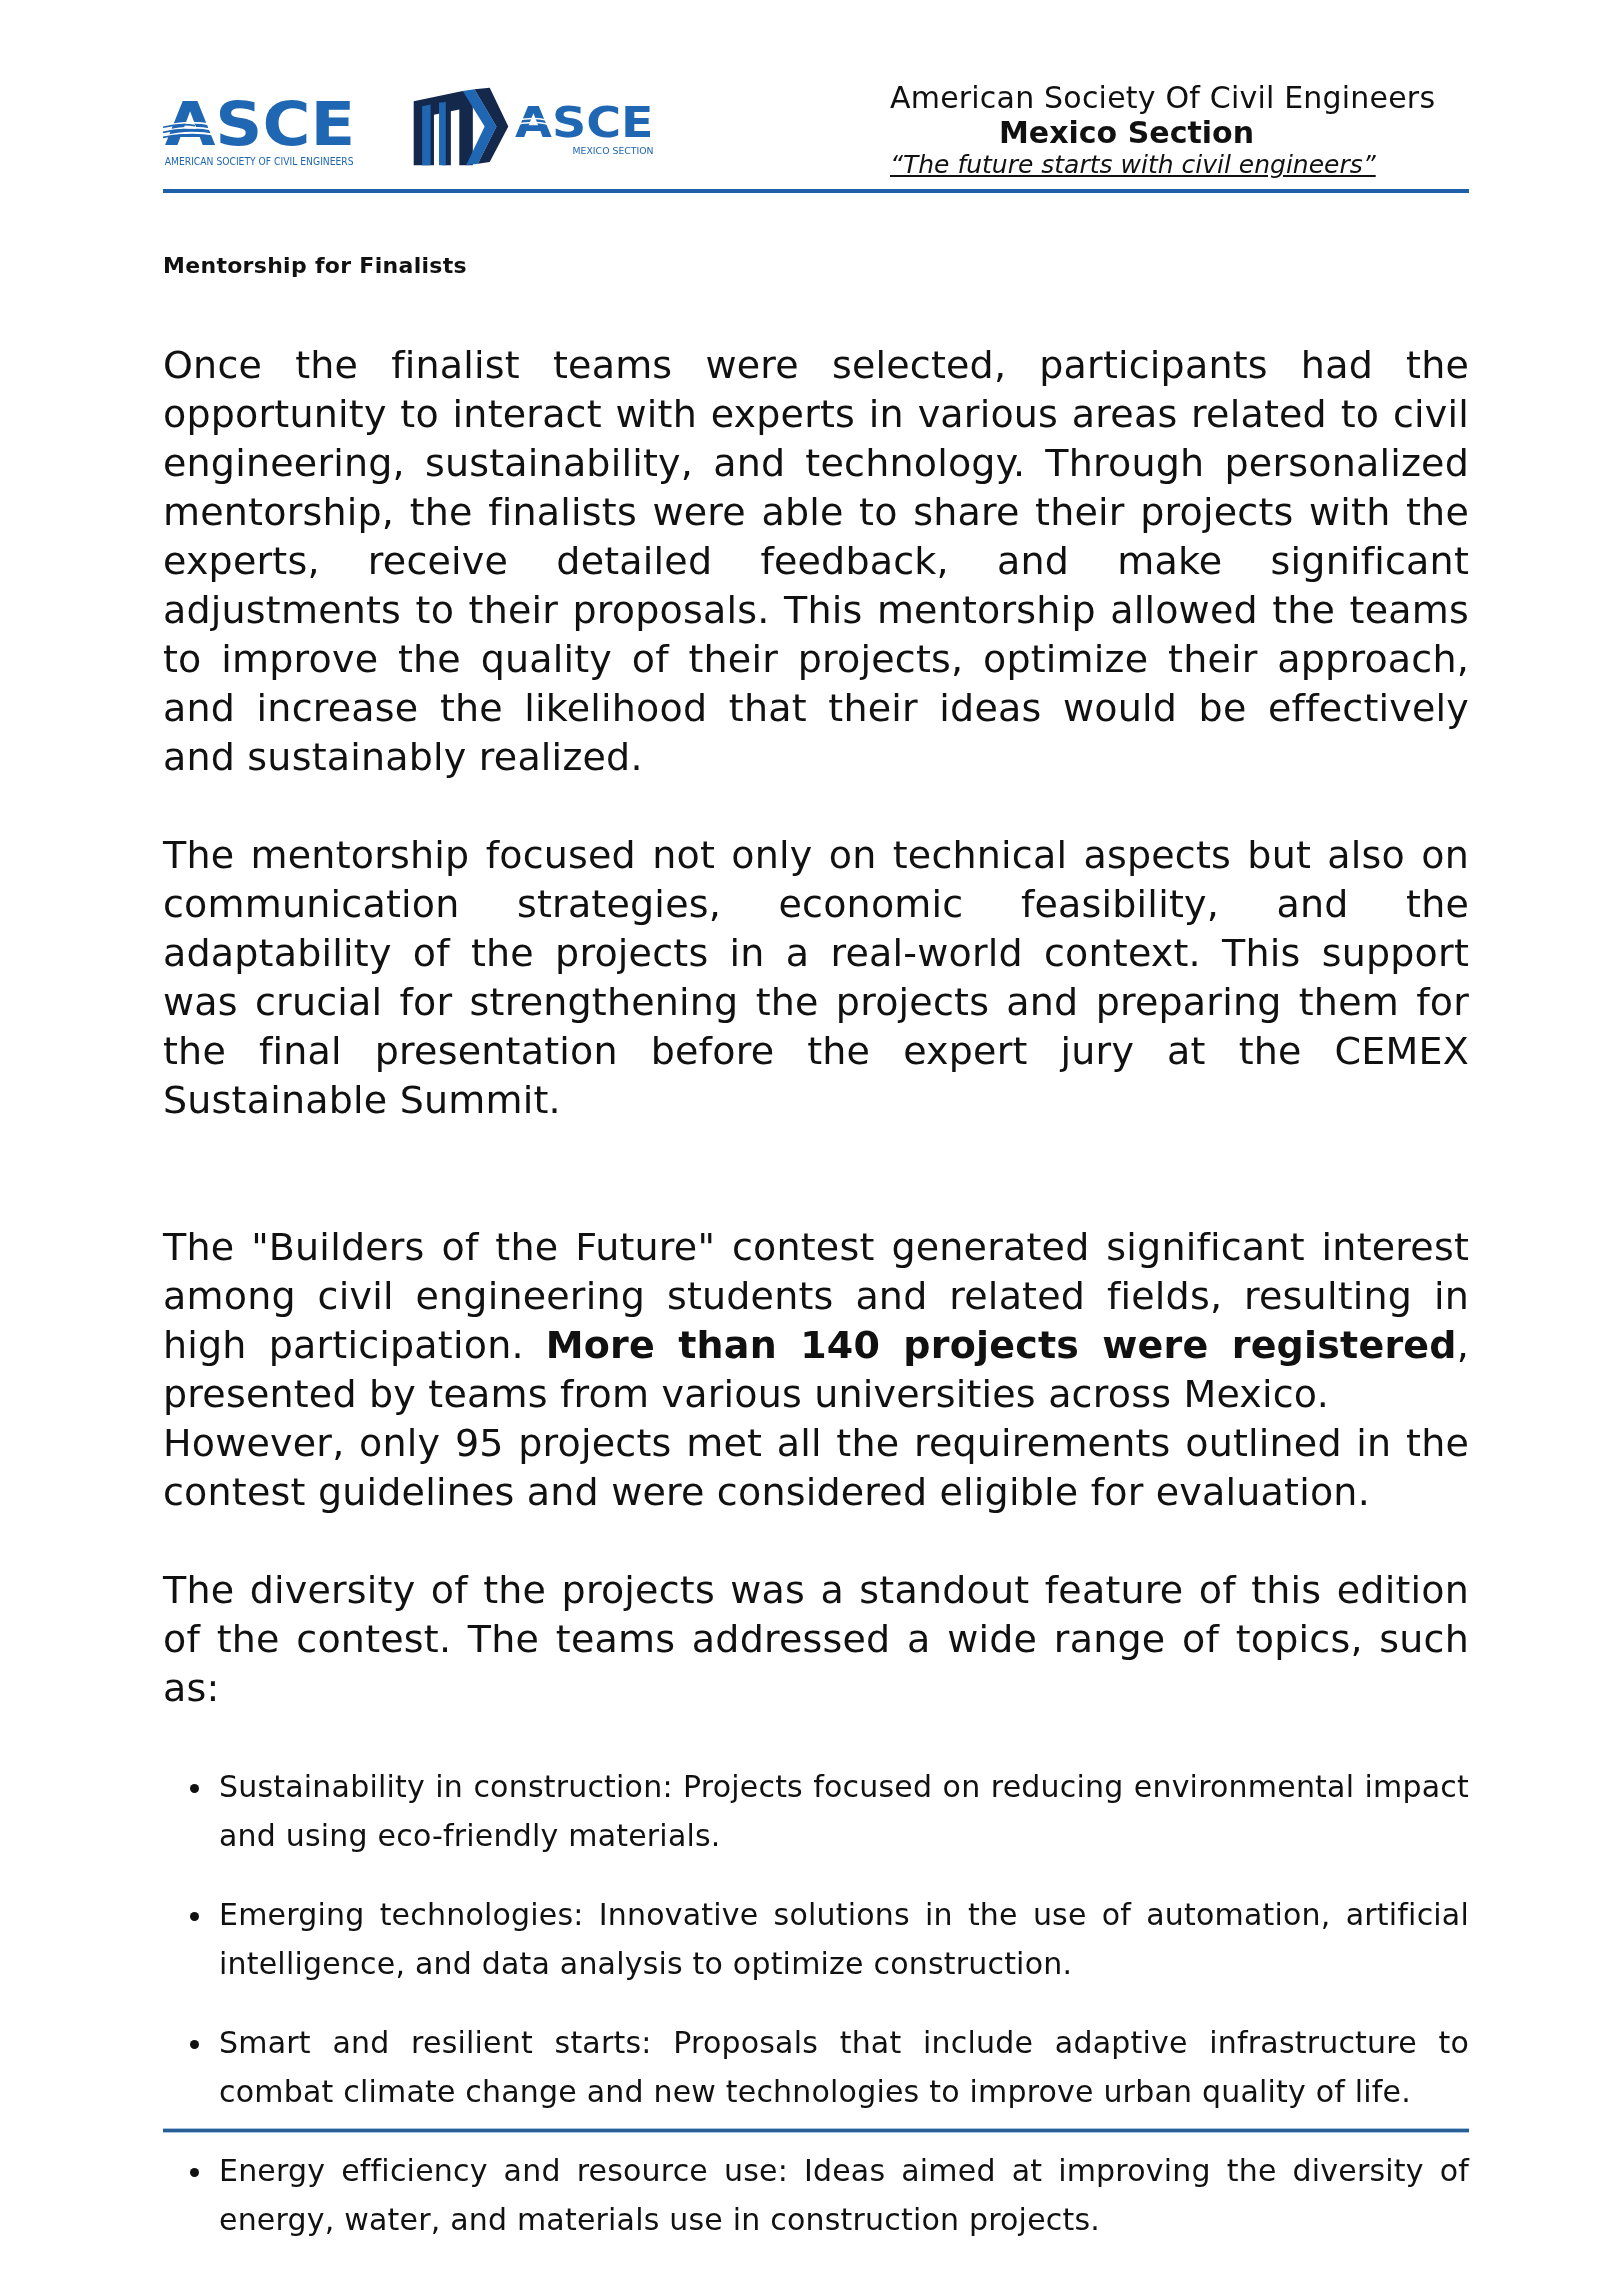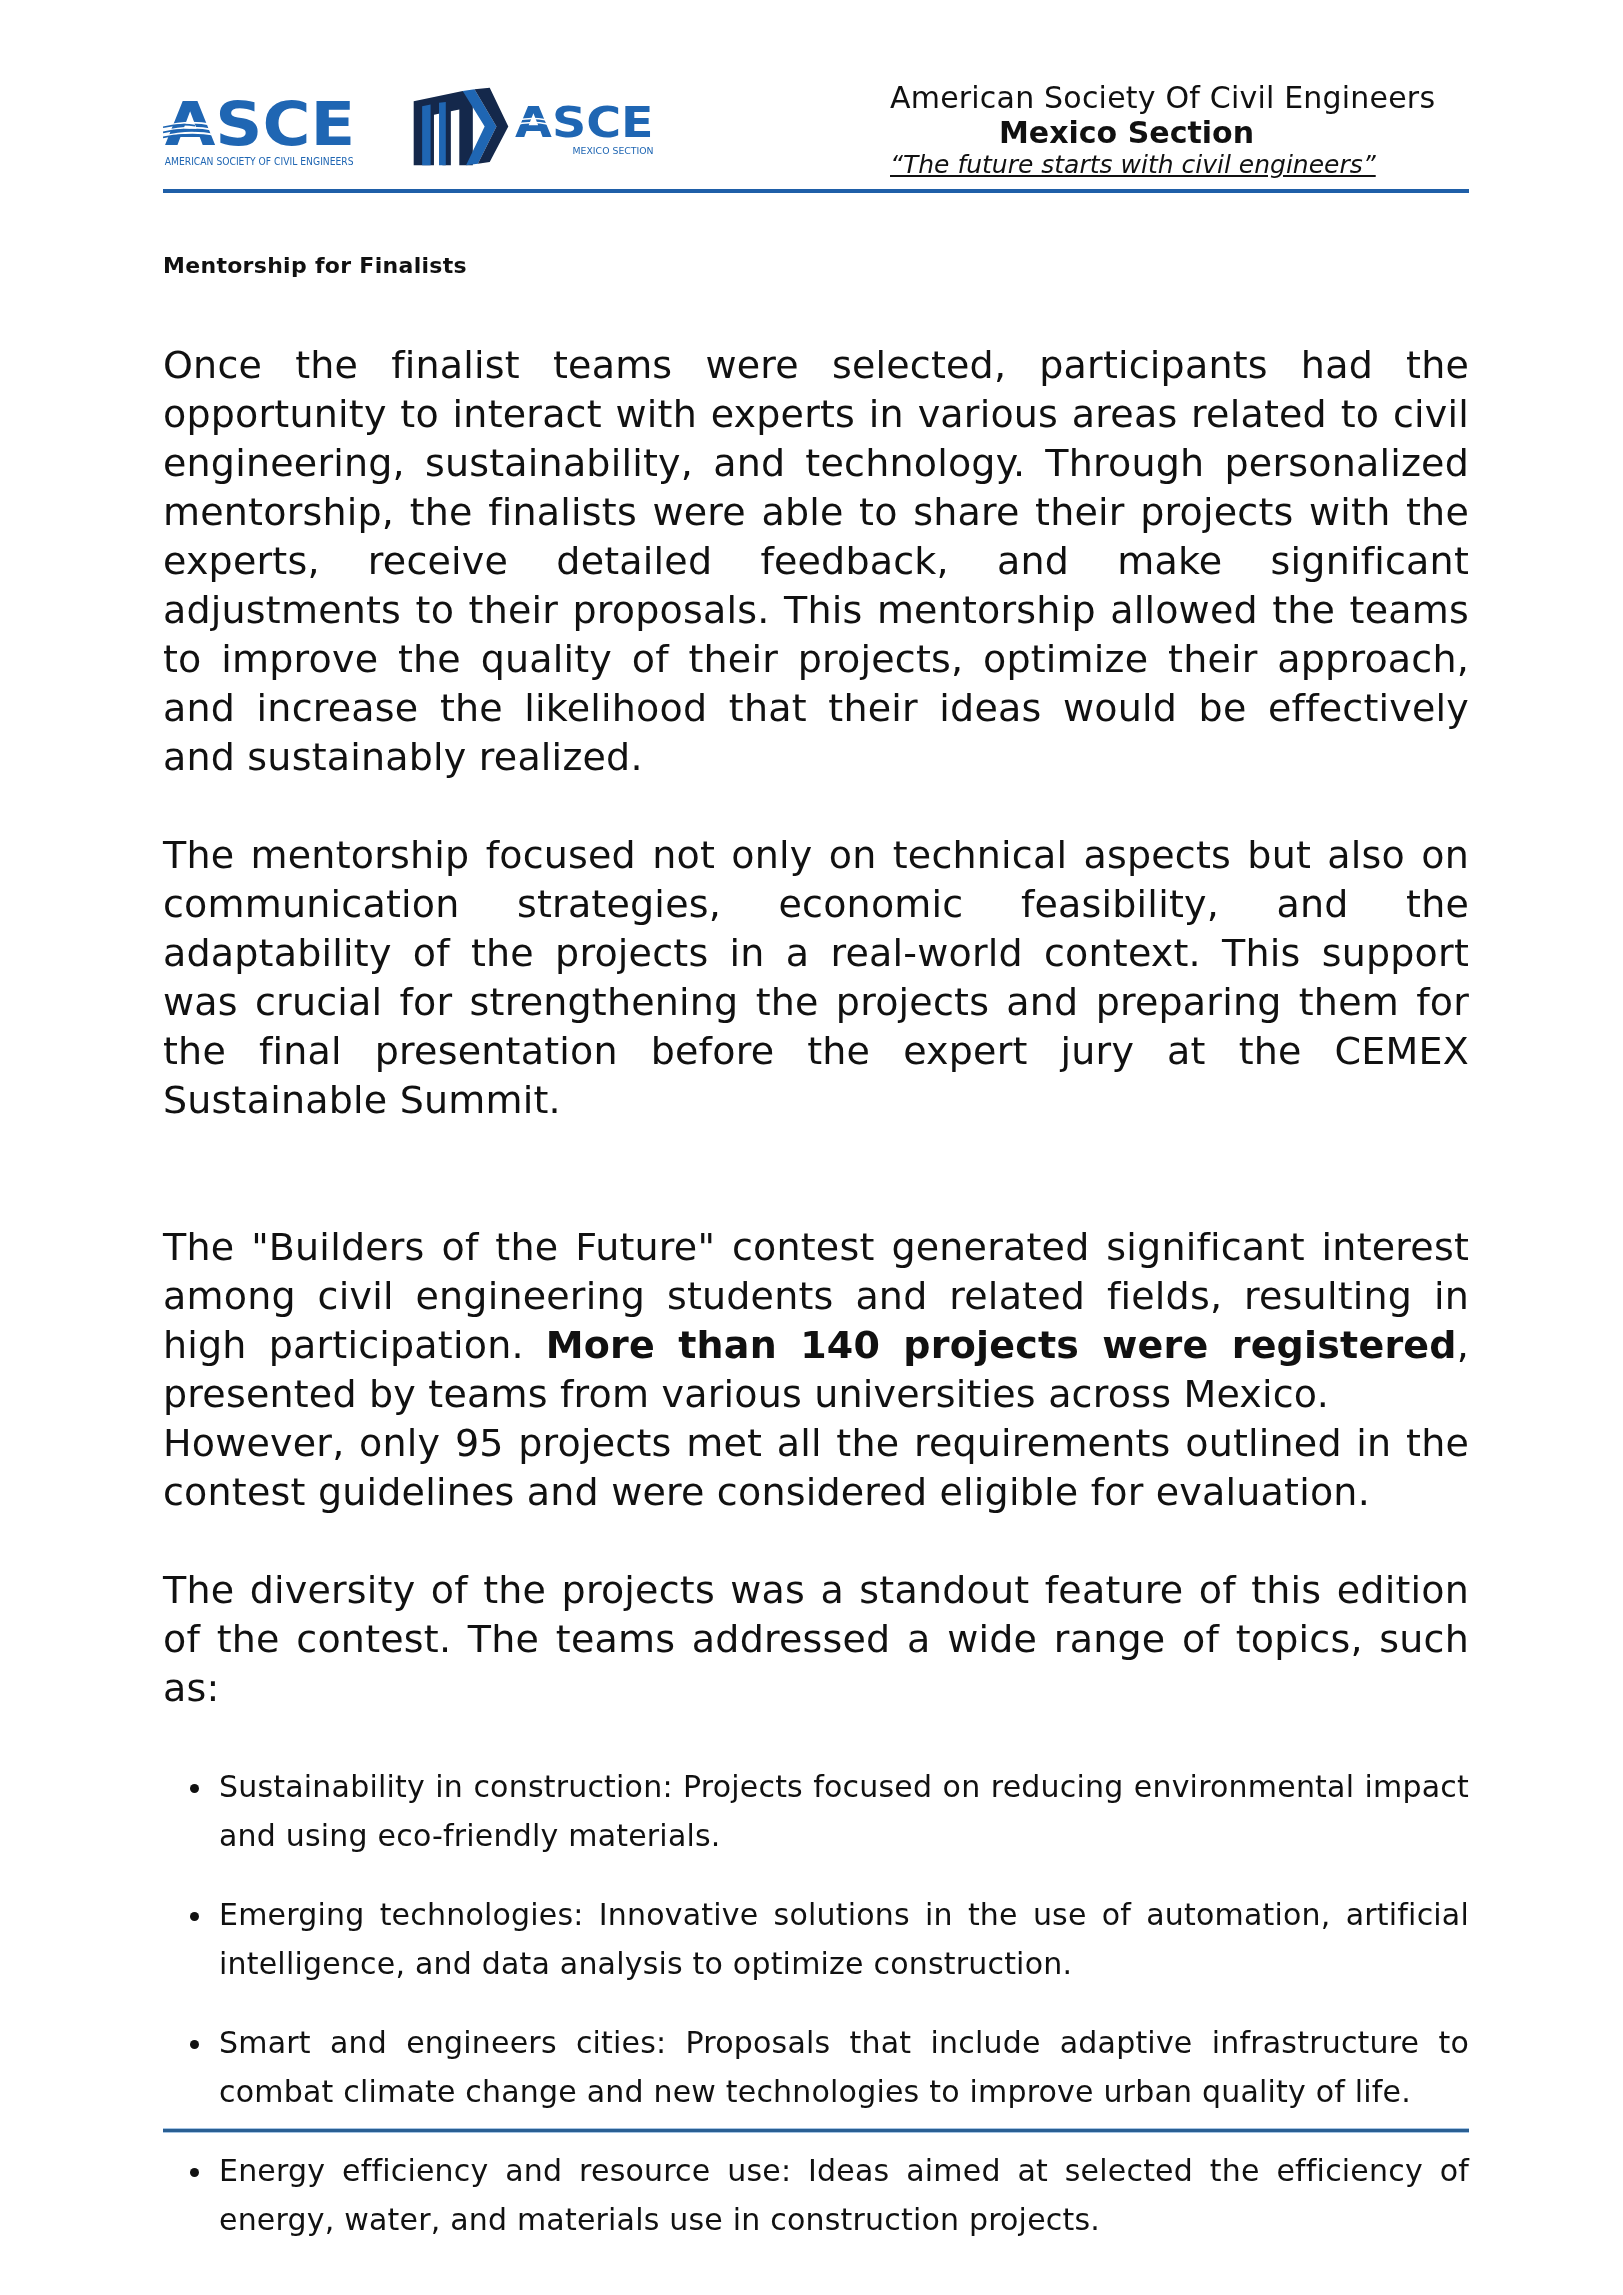--- a/index.html
+++ b/index.html
@@ -112,20 +112,20 @@
 
     <p class="para p3"><span>The "Builders of the Future" contest generated significant interest among civil engineering students and related fields, resulting in high participation. </span><b>More than 140 projects were registered</b><span>, presented by teams from various universities across Mexico.</span></p>
 
     <p class="para p3b">However, only 95 projects met all the requirements outlined in the contest guidelines and were considered eligible for evaluation.</p>
 
     <p class="para p4">The diversity of the projects was a standout feature of this edition of the contest. The teams addressed a wide range of topics, such as:</p>
 
     <ul class="bullets">
       <li><span class="bullet-dot"></span><span>Sustainability in construction: Projects focused on reducing environmental impact and using eco-friendly materials.</span></li>
       <li><span class="bullet-dot"></span><span>Emerging technologies: Innovative solutions in the use of automation, artificial intelligence, and data analysis to optimize construction.</span></li>
-      <li><span class="bullet-dot"></span><span>Smart and engineers cities: Proposals that include adaptive infrastructure to combat climate change and new technologies to improve urban quality of life.</span></li>
-      <li><span class="bullet-dot"></span><span>Energy efficiency and resource use: Ideas aimed at selected the efficiency of energy, water, and materials use in construction projects.</span></li>
+      <li><span class="bullet-dot"></span><span>Smart and resilient starts: Proposals that include adaptive infrastructure to combat climate change and new technologies to improve urban quality of life.</span></li>
+      <li><span class="bullet-dot"></span><span>Energy efficiency and resource use: Ideas aimed at improving the diversity of energy, water, and materials use in construction projects.</span></li>
     </ul>
   </main>
 
   <div class="rule-bottom"></div>
 </div>
 
 
 </body></html>

